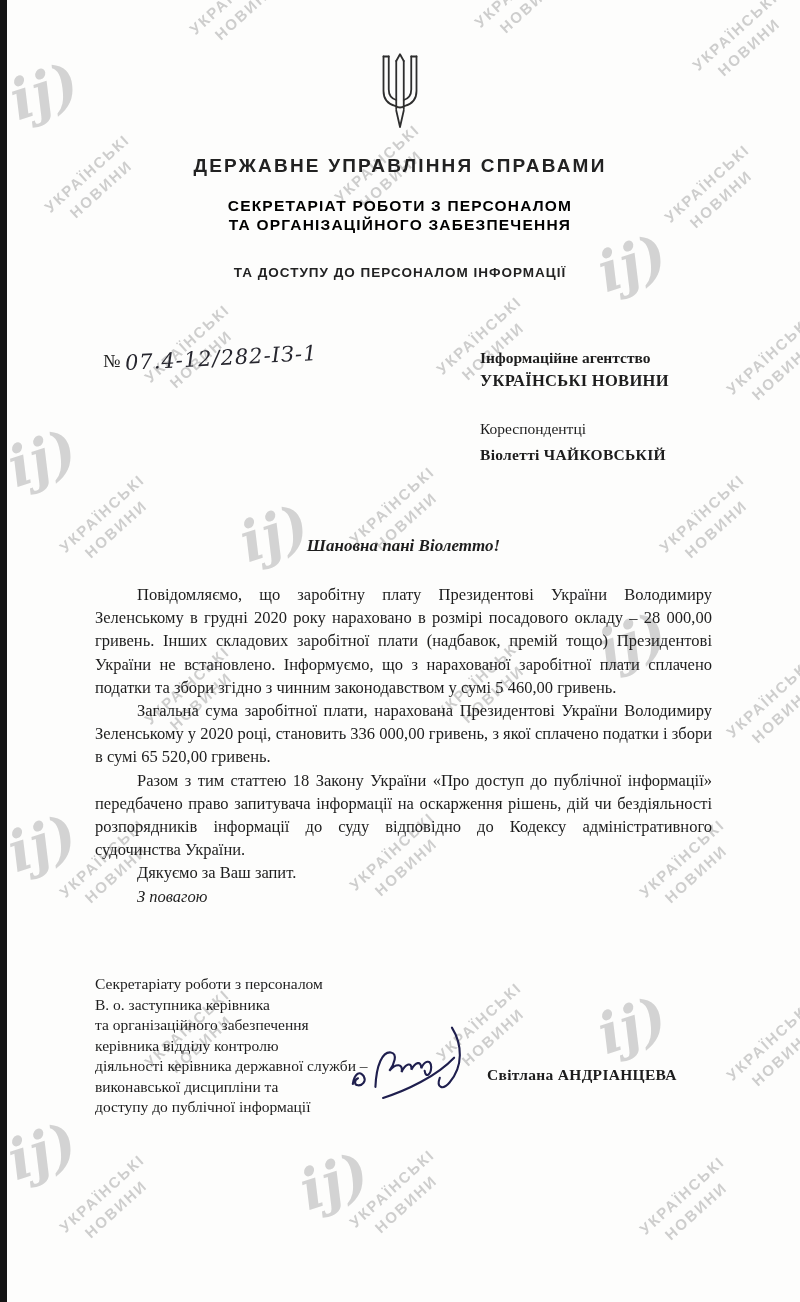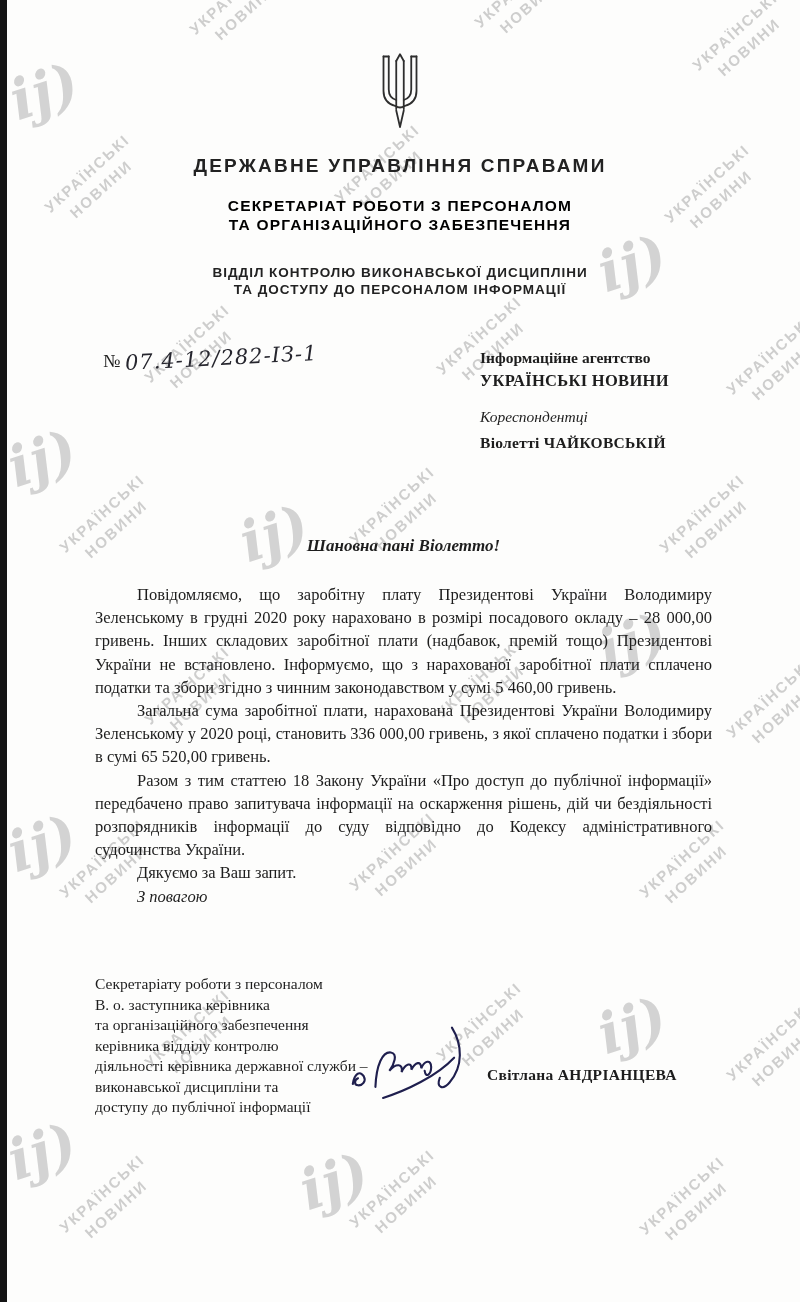--- a/index.html
+++ b/index.html
@@ -46,21 +46,21 @@
   }
   .ref { position:absolute; top:348px; left:103px; font-size:18px; white-space:nowrap; }
   .ref-value {
     display:inline-block; font-family:"DejaVu Serif", serif; font-style:italic;
     font-size:21px; letter-spacing:1px; color:#26262e;
     transform:rotate(-3deg) translateY(-2px);
   }
   .addressee { position:absolute; left:480px; top:349px; font-size:15.5px; }
   .agency-label { font-weight:700; }
   .agency-name { font-weight:700; font-size:16.5px; margin-top:4px; letter-spacing:0.3px;text-align:right; }
-  .recipient-role { margin-top:17px;font-style:italic; }
+  .recipient-role { margin-top:29px; }
   .recipient-name { font-weight:700; margin-top:8px; letter-spacing:0.3px; }
   .salutation {
     position:absolute; top:536px; left:95px; width:617px; text-align:center;
     font-weight:700; font-style:italic; font-size:17px;
   }
   .letter-body {
     position:absolute; top:583px; left:95px; width:617px;
     font-size:16.5px; line-height:23.2px; text-align:justify;
   }
   .letter-body p { text-indent:42px; margin:0; }
@@ -209,21 +209,20 @@
     </div>
 
     <div class="org-title">ДЕРЖАВНЕ УПРАВЛІННЯ СПРАВАМИ</div>
 
     <div class="dept">
       <div>СЕКРЕТАРІАТ РОБОТИ З ПЕРСОНАЛОМ</div>
       <div>ТА ОРГАНІЗАЦІЙНОГО ЗАБЕЗПЕЧЕННЯ</div>
     </div>
 
     <div class="division">
-      <div>ВІДДІЛ КОНТРОЛЮ ВИКОНАВСЬКОЇ ДИСЦИПЛІНИ</div>
       <div>ТА ДОСТУПУ ДО ПЕРСОНАЛОМ ІНФОРМАЦІЇ</div>
     </div>
 
     <div class="ref">
       <span>№</span>
       <span class="ref-value">07.4-12/282-ІЗ-1</span>
     </div>
 
     <div class="addressee">
       <div class="agency-label">Інформаційне агентство</div>

